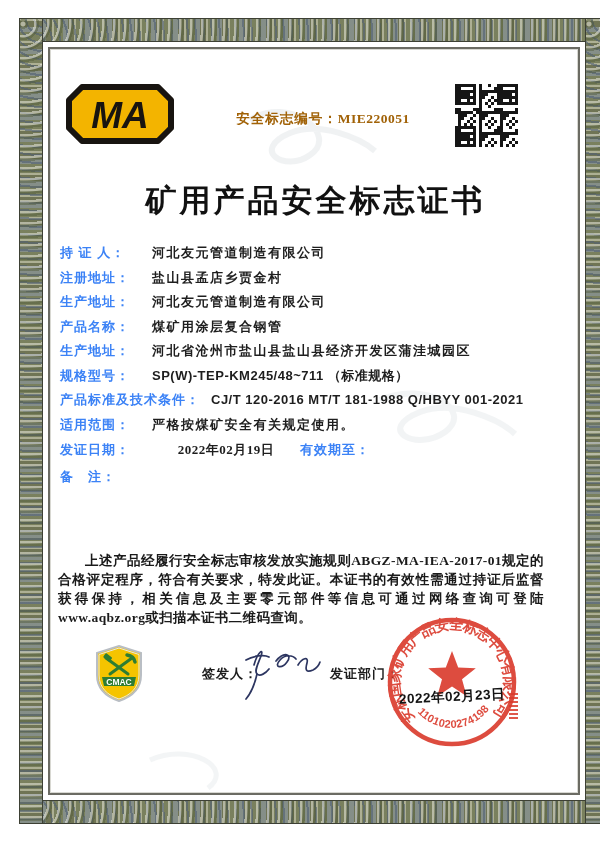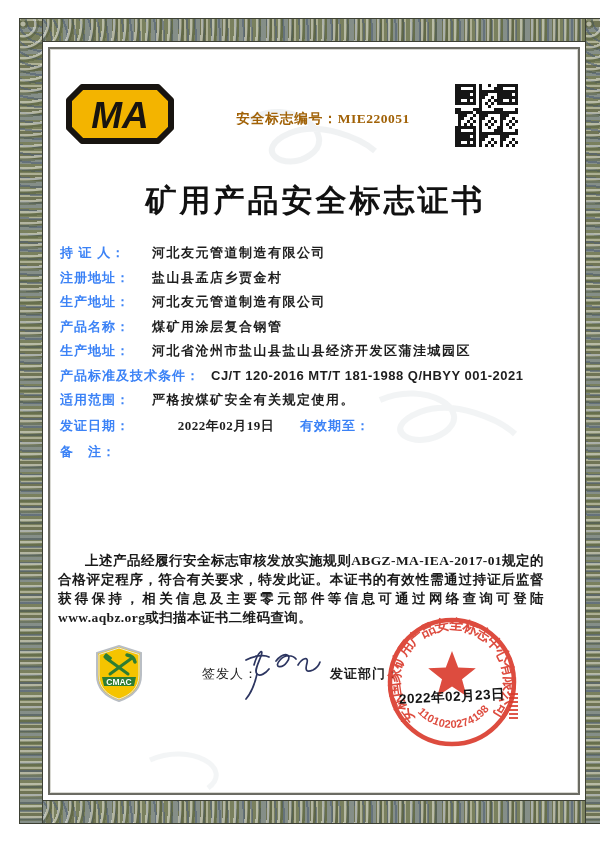--- a/index.html
+++ b/index.html
@@ -45,21 +45,21 @@
   .f-value.latin{font-family:"Liberation Sans",sans-serif;letter-spacing:.5px;}
   .dates-row{margin-top:9px;}
   .dates-row .f-value{min-width:148px;letter-spacing:.5px;}
   .remark-row{margin-top:10px;align-items:flex-end;}
   
   .statement{position:absolute;left:58px;top:551px;width:486px;z-index:2;
      font-family:"Liberation Serif",serif;font-size:13.5px;font-weight:bold;color:#1a1a1a;
      line-height:19px;text-indent:2em;text-align:justify;letter-spacing:.4px;}
   
   .cmac-logo{position:absolute;left:94px;top:645px;width:50px;height:58px;z-index:2;}
-  .signer-label{position:absolute;left:202px;top:665px;z-index:2;font-size:13px;font-weight:normal;letter-spacing:1px;}
+  .signer-label{position:absolute;left:202px;top:665px;z-index:2;font-size:13px;font-weight:bold;letter-spacing:1px;}
   .signature{position:absolute;left:240px;top:643px;z-index:3;}
   .dept-label{position:absolute;left:330px;top:665px;z-index:2;font-size:13px;font-weight:bold;letter-spacing:1px;}
   .seal{position:absolute;left:382px;top:612px;width:140px;height:140px;z-index:2;opacity:.9;}
   .seal-date{position:absolute;left:388px;top:688px;width:128px;z-index:4;text-align:center;
      font-family:"Liberation Sans",sans-serif;font-size:13.5px;font-weight:bold;color:#151515;
      transform:rotate(-3deg);letter-spacing:.5px;}
   .seal-barcode{position:absolute;left:509px;top:692px;width:9px;height:27px;z-index:2;opacity:.85;
      background:repeating-linear-gradient(0deg,#d93a2b 0 2px,rgba(0,0,0,0) 2px 4px);}
 </style>
 </head>
@@ -547,20 +547,24 @@
       <span class="f-label">生产地址：</span>
       <span class="f-value">河北友元管道制造有限公司</span>
     </div>
     <div class="frow">
       <span class="f-label">产品名称：</span>
       <span class="f-value">煤矿用涂层复合钢管</span>
     </div>
     <div class="frow">
       <span class="f-label">生产地址：</span>
       <span class="f-value">河北省沧州市盐山县盐山县经济开发区蒲洼城园区</span>
+    </div>
+    <div class="frow">
+      <span class="f-label">规格型号：</span>
+      <span class="f-value latin">SP(W)-TEP-KM245/48~711 （标准规格）</span>
     </div>
     <div class="frow">
       <span class="f-label wide">产品标准及技术条件：</span>
       <span class="f-value latin">CJ/T 120-2016 MT/T 181-1988 Q/HBYY 001-2021</span>
     </div>
     <div class="frow">
       <span class="f-label">适用范围：</span>
       <span class="f-value">严格按煤矿安全有关规定使用。</span>
     </div>
     <div class="frow dates-row">

